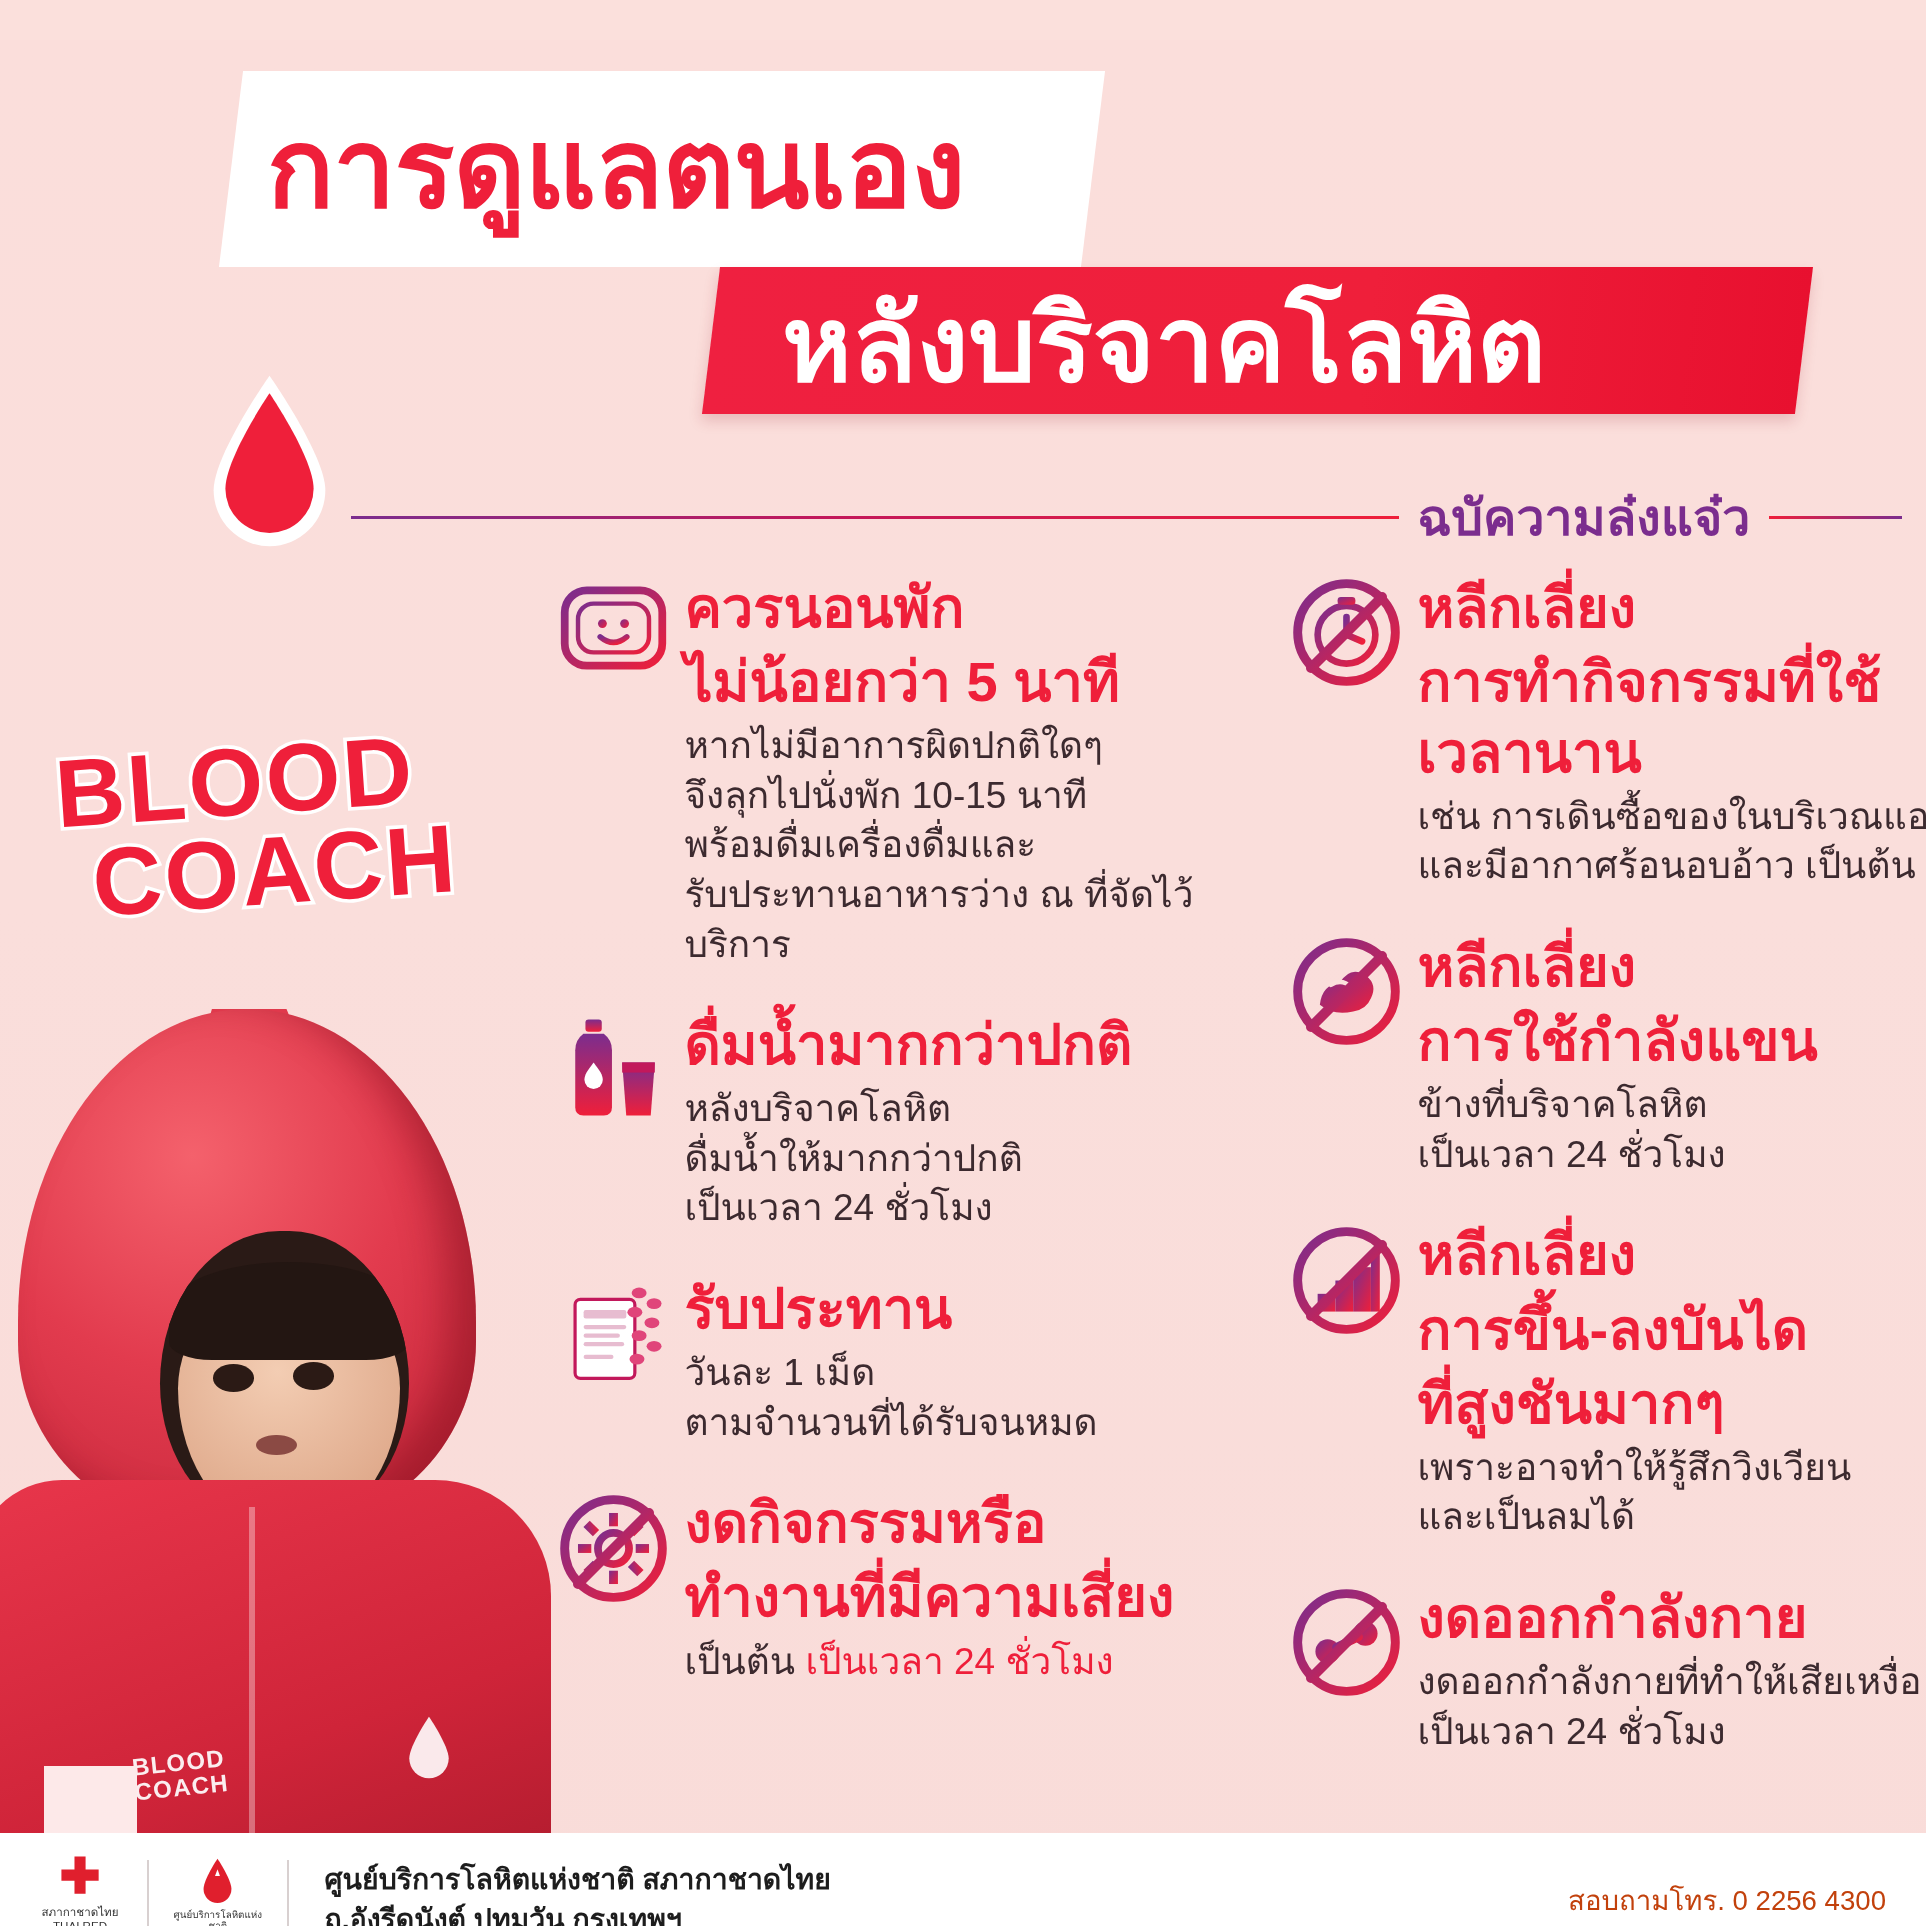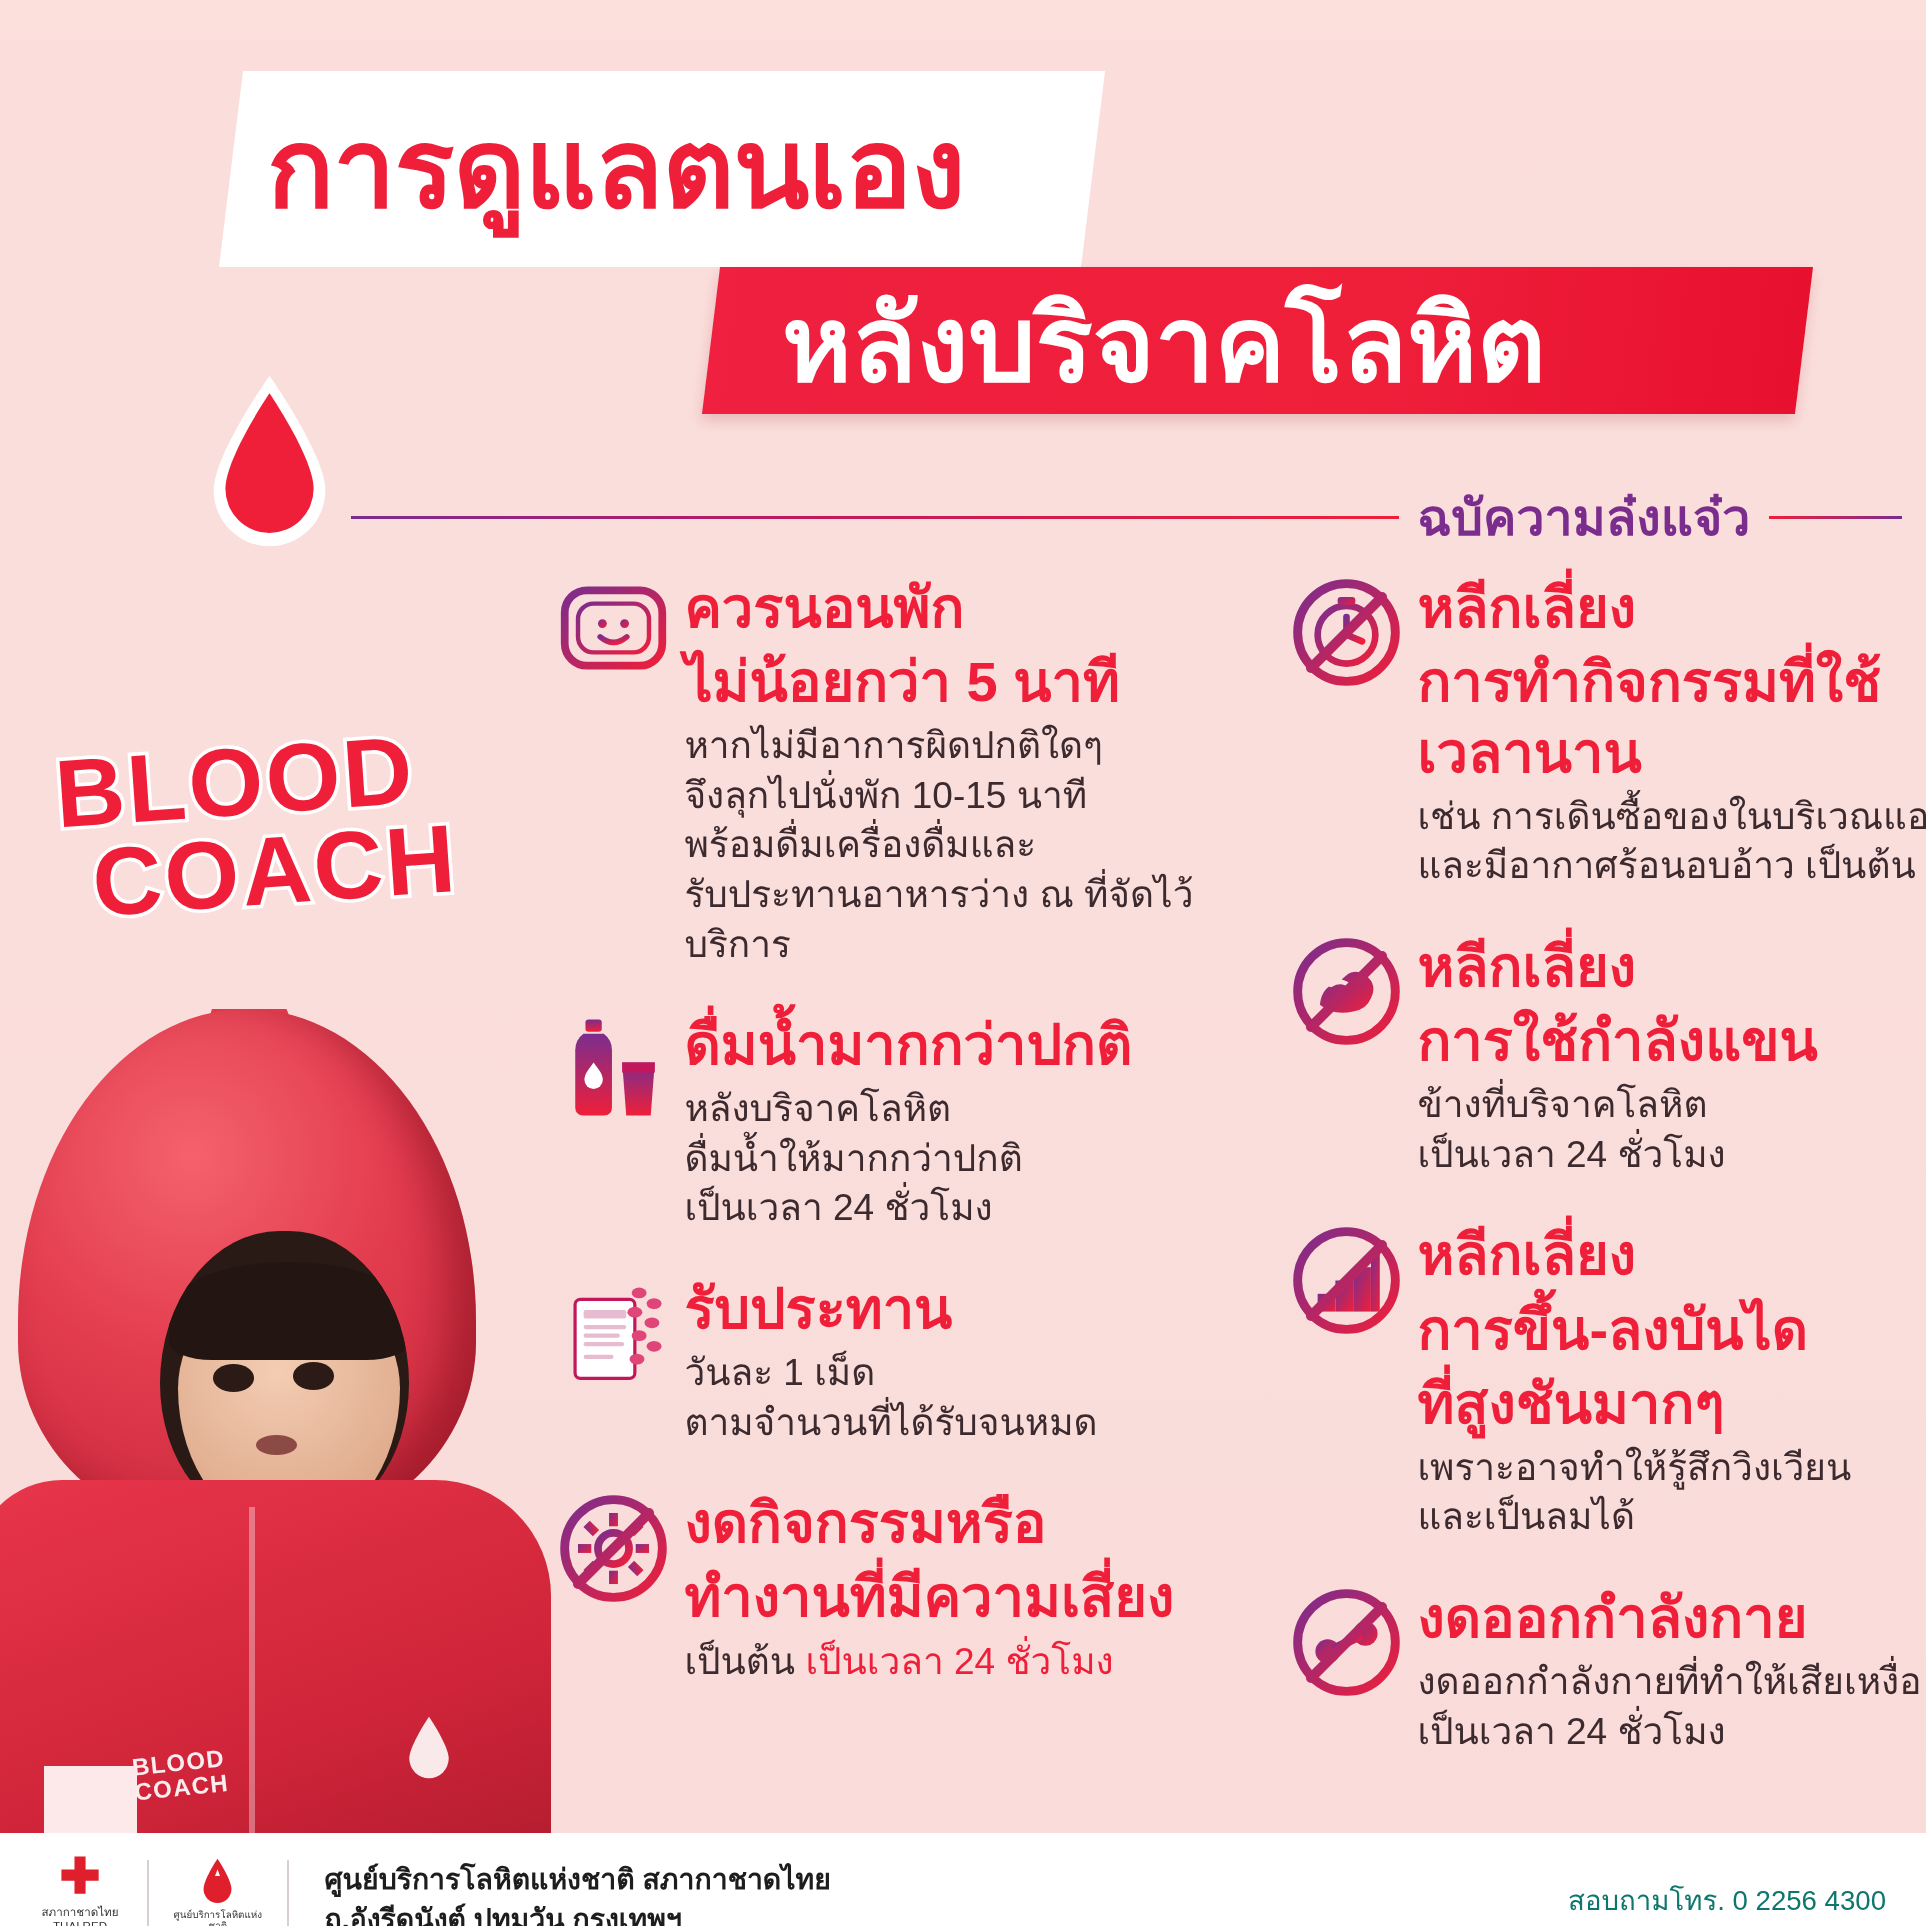--- a/index.html
+++ b/index.html
@@ -265,21 +265,21 @@
     margin-left: 18px;
     font-size: 28.4px;
     color: #1d1d1d;
     line-height: 1.38;
     font-weight: bold;
   }
   .footer-tel {
     margin-left: auto;
     margin-right: 40px;
     font-size: 27.6px;
-    color: #0f766e;
+    color: #c2410c;
   }
   .footer-pinkbox {
     position: absolute;
     left: 44px; bottom: 133px;
     width: 93px; height: 67px;
     background: #fde9e9;
   }
 </style>
 </head>
 <body>

